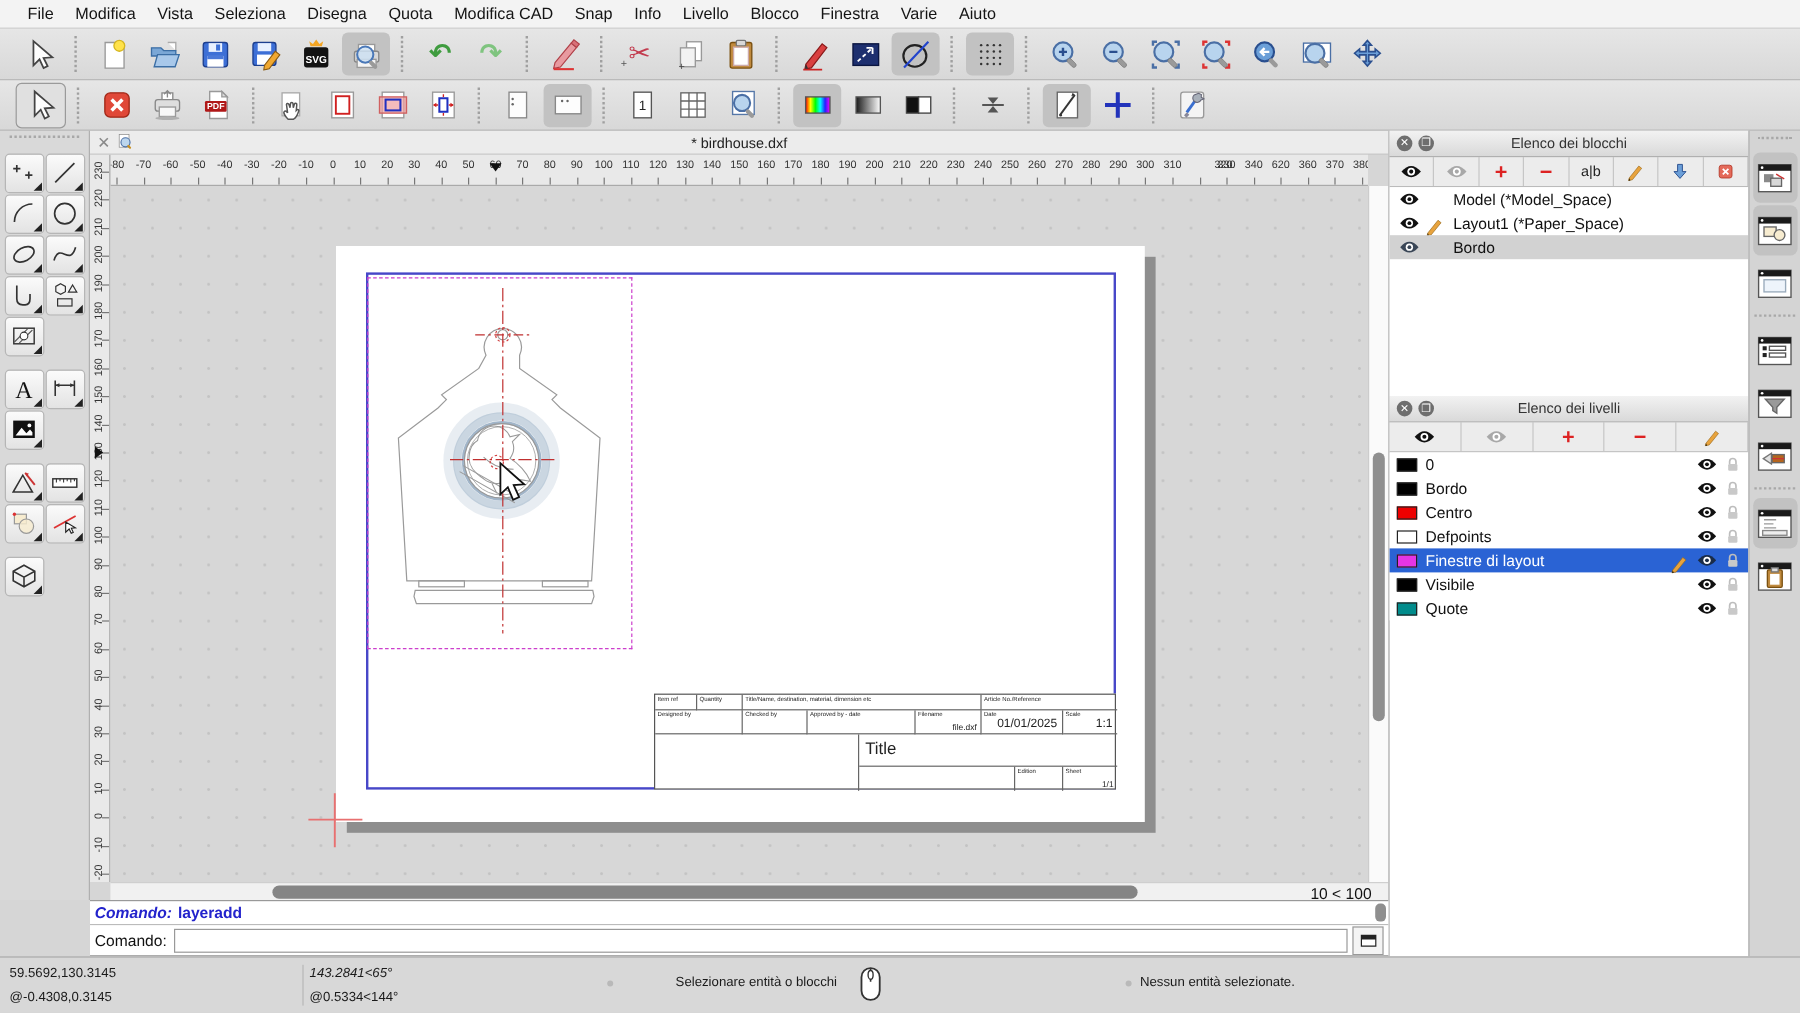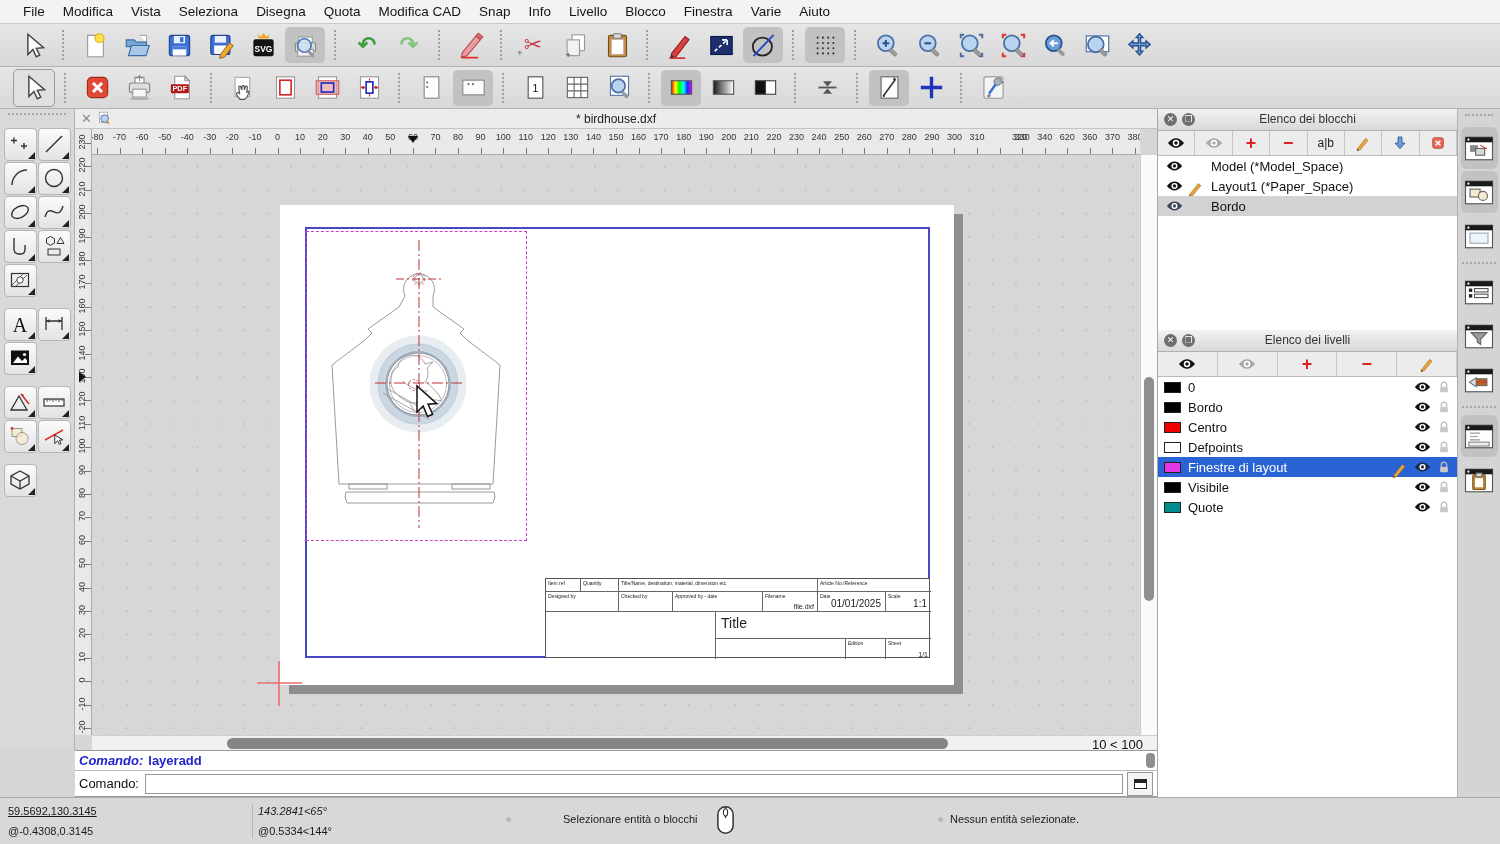--- a/index.html
+++ b/index.html
@@ -1156,21 +1156,21 @@
 </div>
 <div id="cmdinput">
   <span class="lab">Comando:</span>
   <input id="cmd-field" type="text" value="" style="">
   <div id="cmd-popup-btn">
       <span class="win-glyph"></span>
     </div>
 </div>
 
 <div id="statusbar">
-  <span class="sb-line" style="left:8px;top:7px;text-decoration:underline;">59.5692,130.3145</span>
+  <span class="sb-line" style="left:8px;top:7px;">59.5692,130.3145</span>
   <span class="sb-line" style="left:8px;top:27px;">@-0.4308,0.3145</span>
   <div id="sb-div1"></div>
   <span class="sb-line" style="left:258px;top:7px;font-style:italic;">143.2841&lt;65°</span>
   <span class="sb-line" style="left:258px;top:27px;">@0.5334&lt;144°</span>
   <span class="sb-dot" style="left:506px;top:19px;"></span>
   <span class="sb-line" style="left:563px;top:15px;">Selezionare entità o blocchi</span>
   <span id="mouse-icon">
     <svg viewBox="0 0 20 32" width="19" height="32">
         <rect x="2" y="2" width="16" height="28" rx="8" fill="#fff" stroke="#333" stroke-width="1.6"></rect>
         <path d="M10,2 v12" stroke="#333" stroke-width="1.4"></path>

